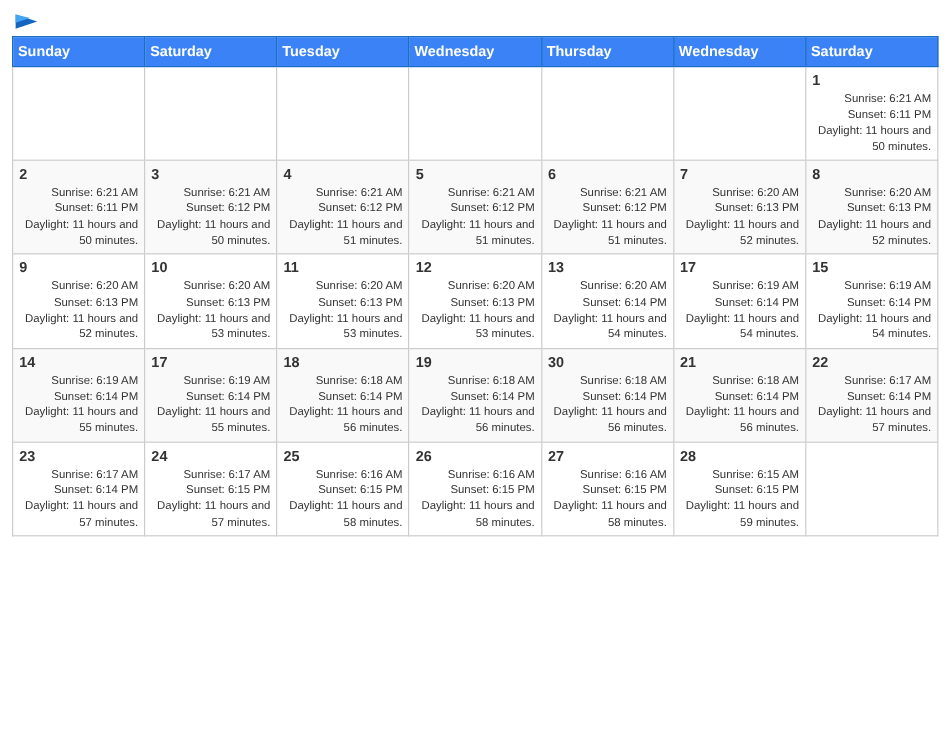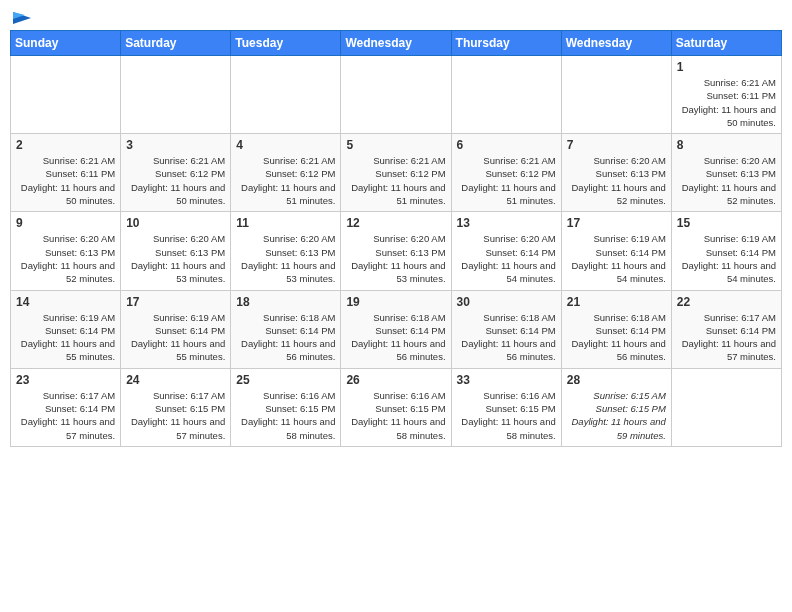--- a/index.html
+++ b/index.html
@@ -285,27 +285,27 @@
 Sunset: 6:15 PM
 Daylight: 11 hours and 58 minutes.</div>
         </td>
         <td>
           <span class="day-number">26</span>
           <div class="day-info" style="white-space: pre-line;">Sunrise: 6:16 AM
 Sunset: 6:15 PM
 Daylight: 11 hours and 58 minutes.</div>
         </td>
         <td>
-          <span class="day-number">33</span>
+          <span class="day-number">27</span>
           <div class="day-info" style="white-space: pre-line;">Sunrise: 6:16 AM
 Sunset: 6:15 PM
 Daylight: 11 hours and 58 minutes.</div>
         </td>
         <td>
           <span class="day-number">28</span>
-          <div class="day-info" style="white-space: pre-line; font-style: italic;">Sunrise: 6:15 AM
+          <div class="day-info" style="white-space: pre-line;">Sunrise: 6:15 AM
 Sunset: 6:15 PM
 Daylight: 11 hours and 59 minutes.</div>
         </td>
         <td></td>
       </tr>
     </tbody>
 </table>
 
 </body></html>

